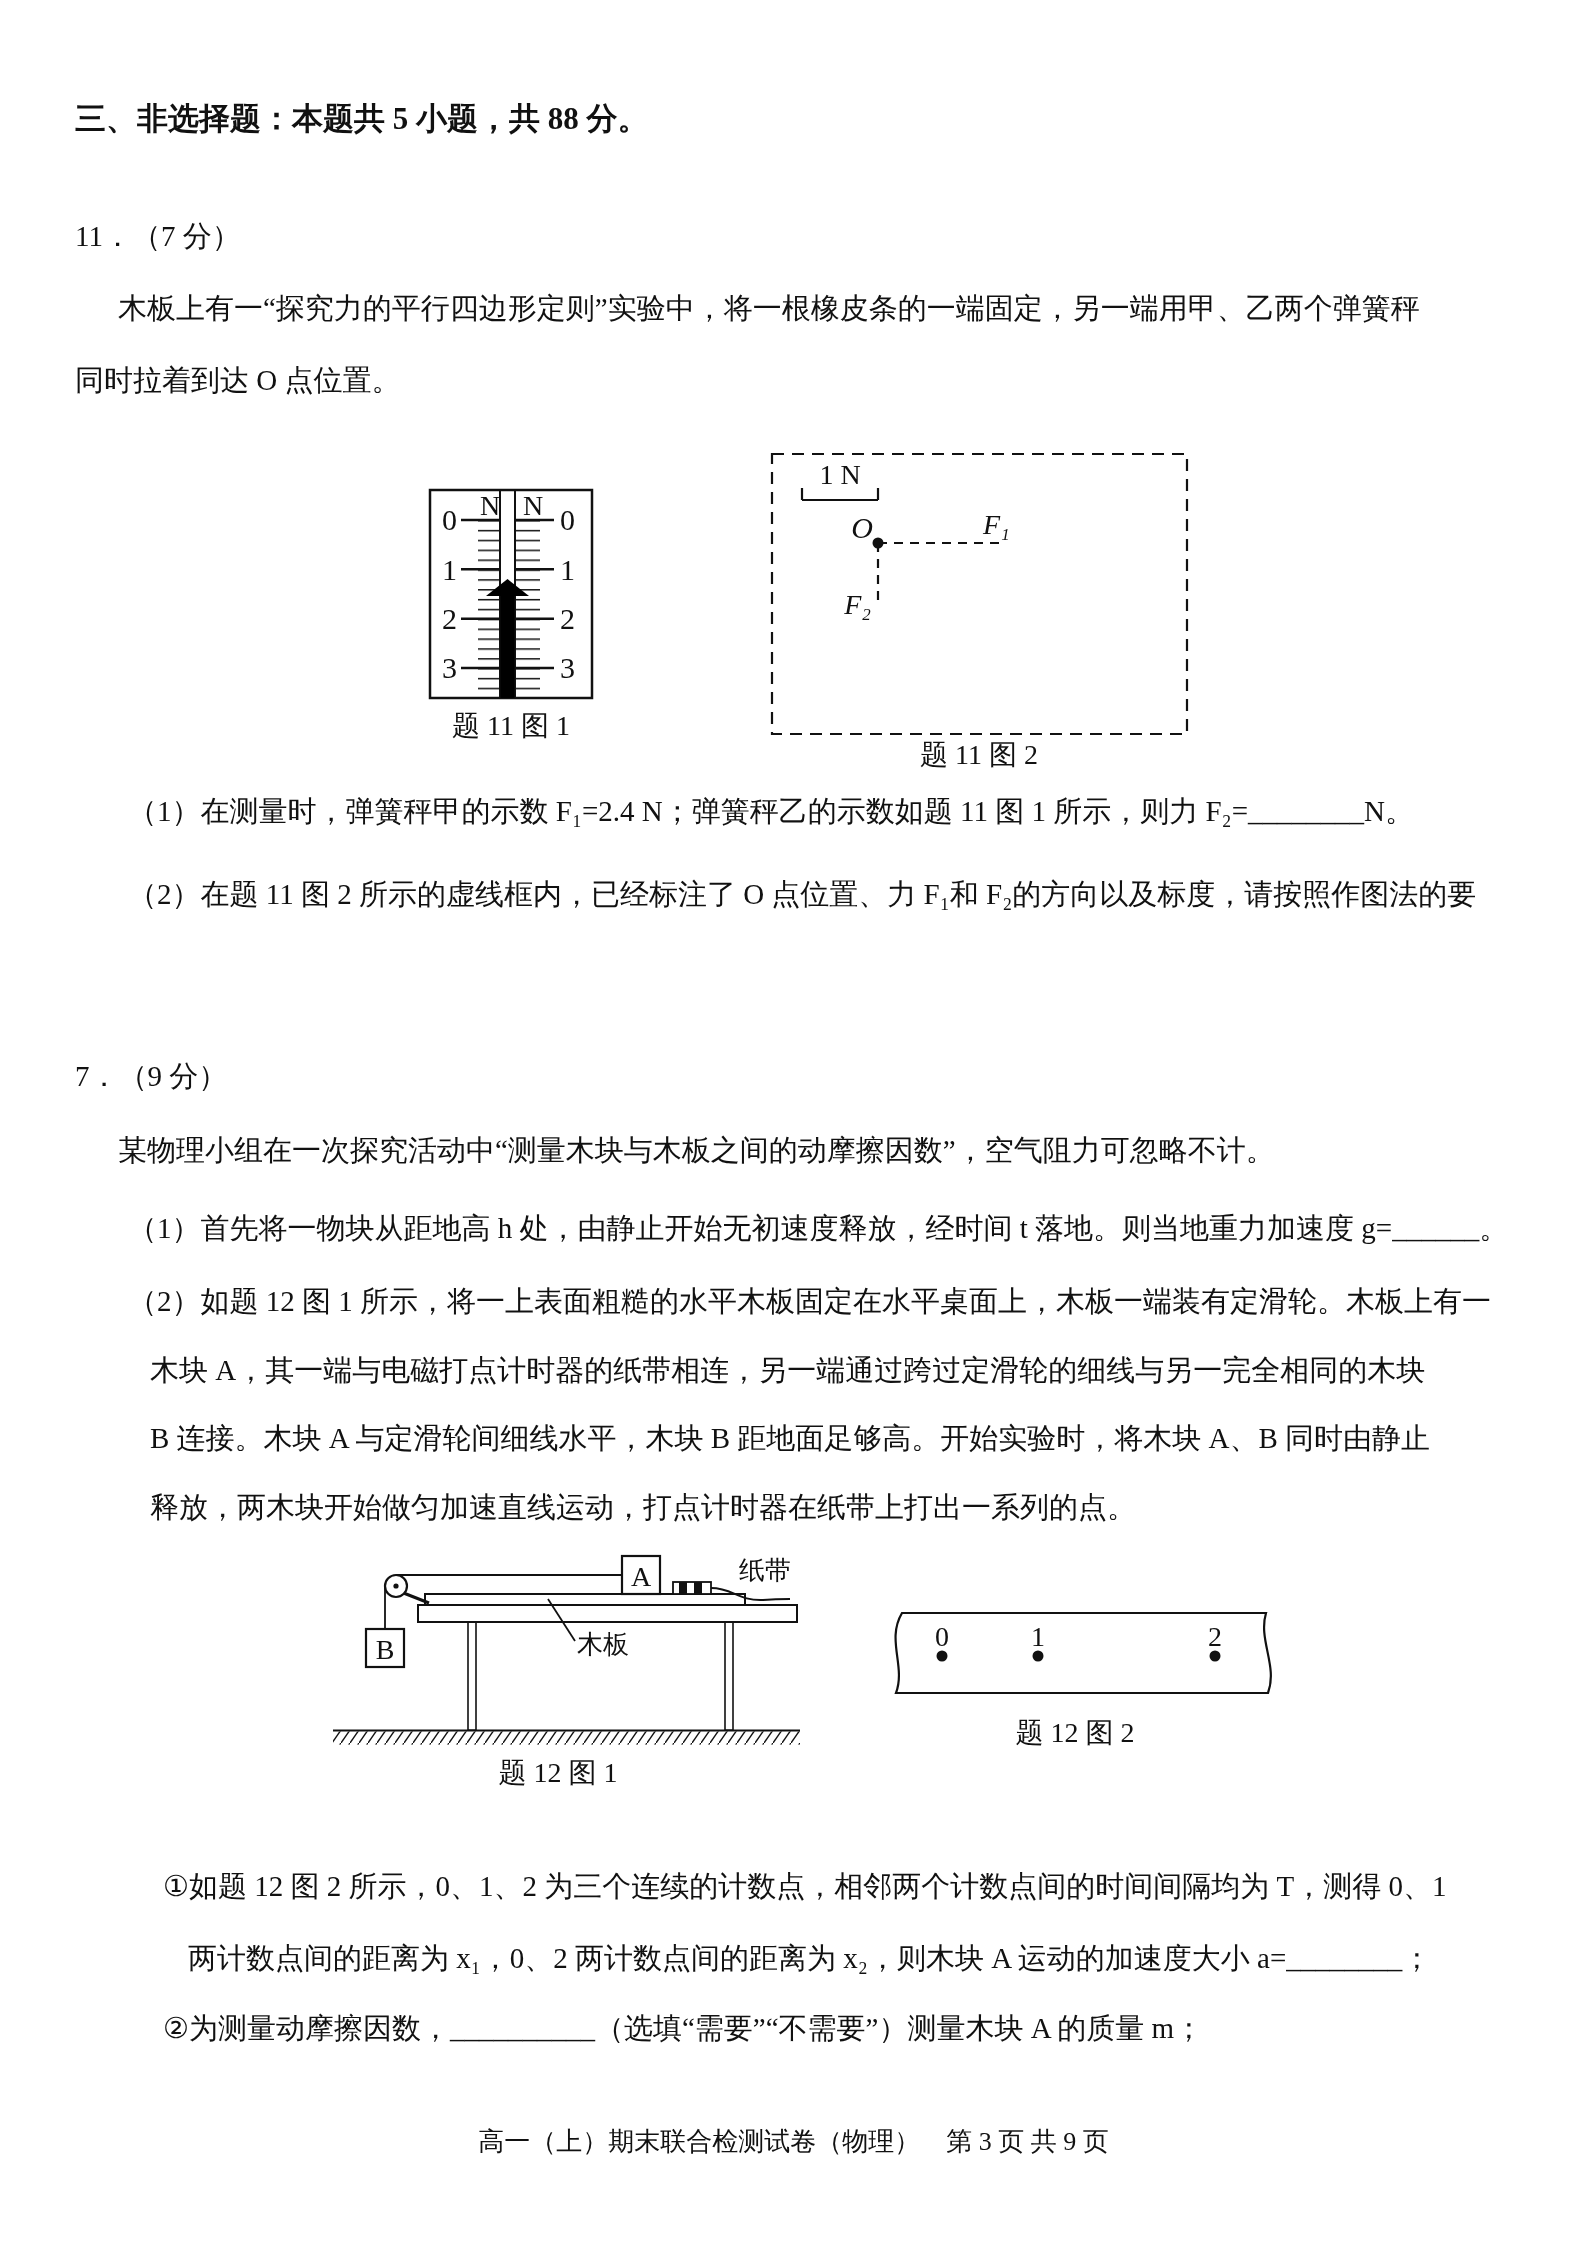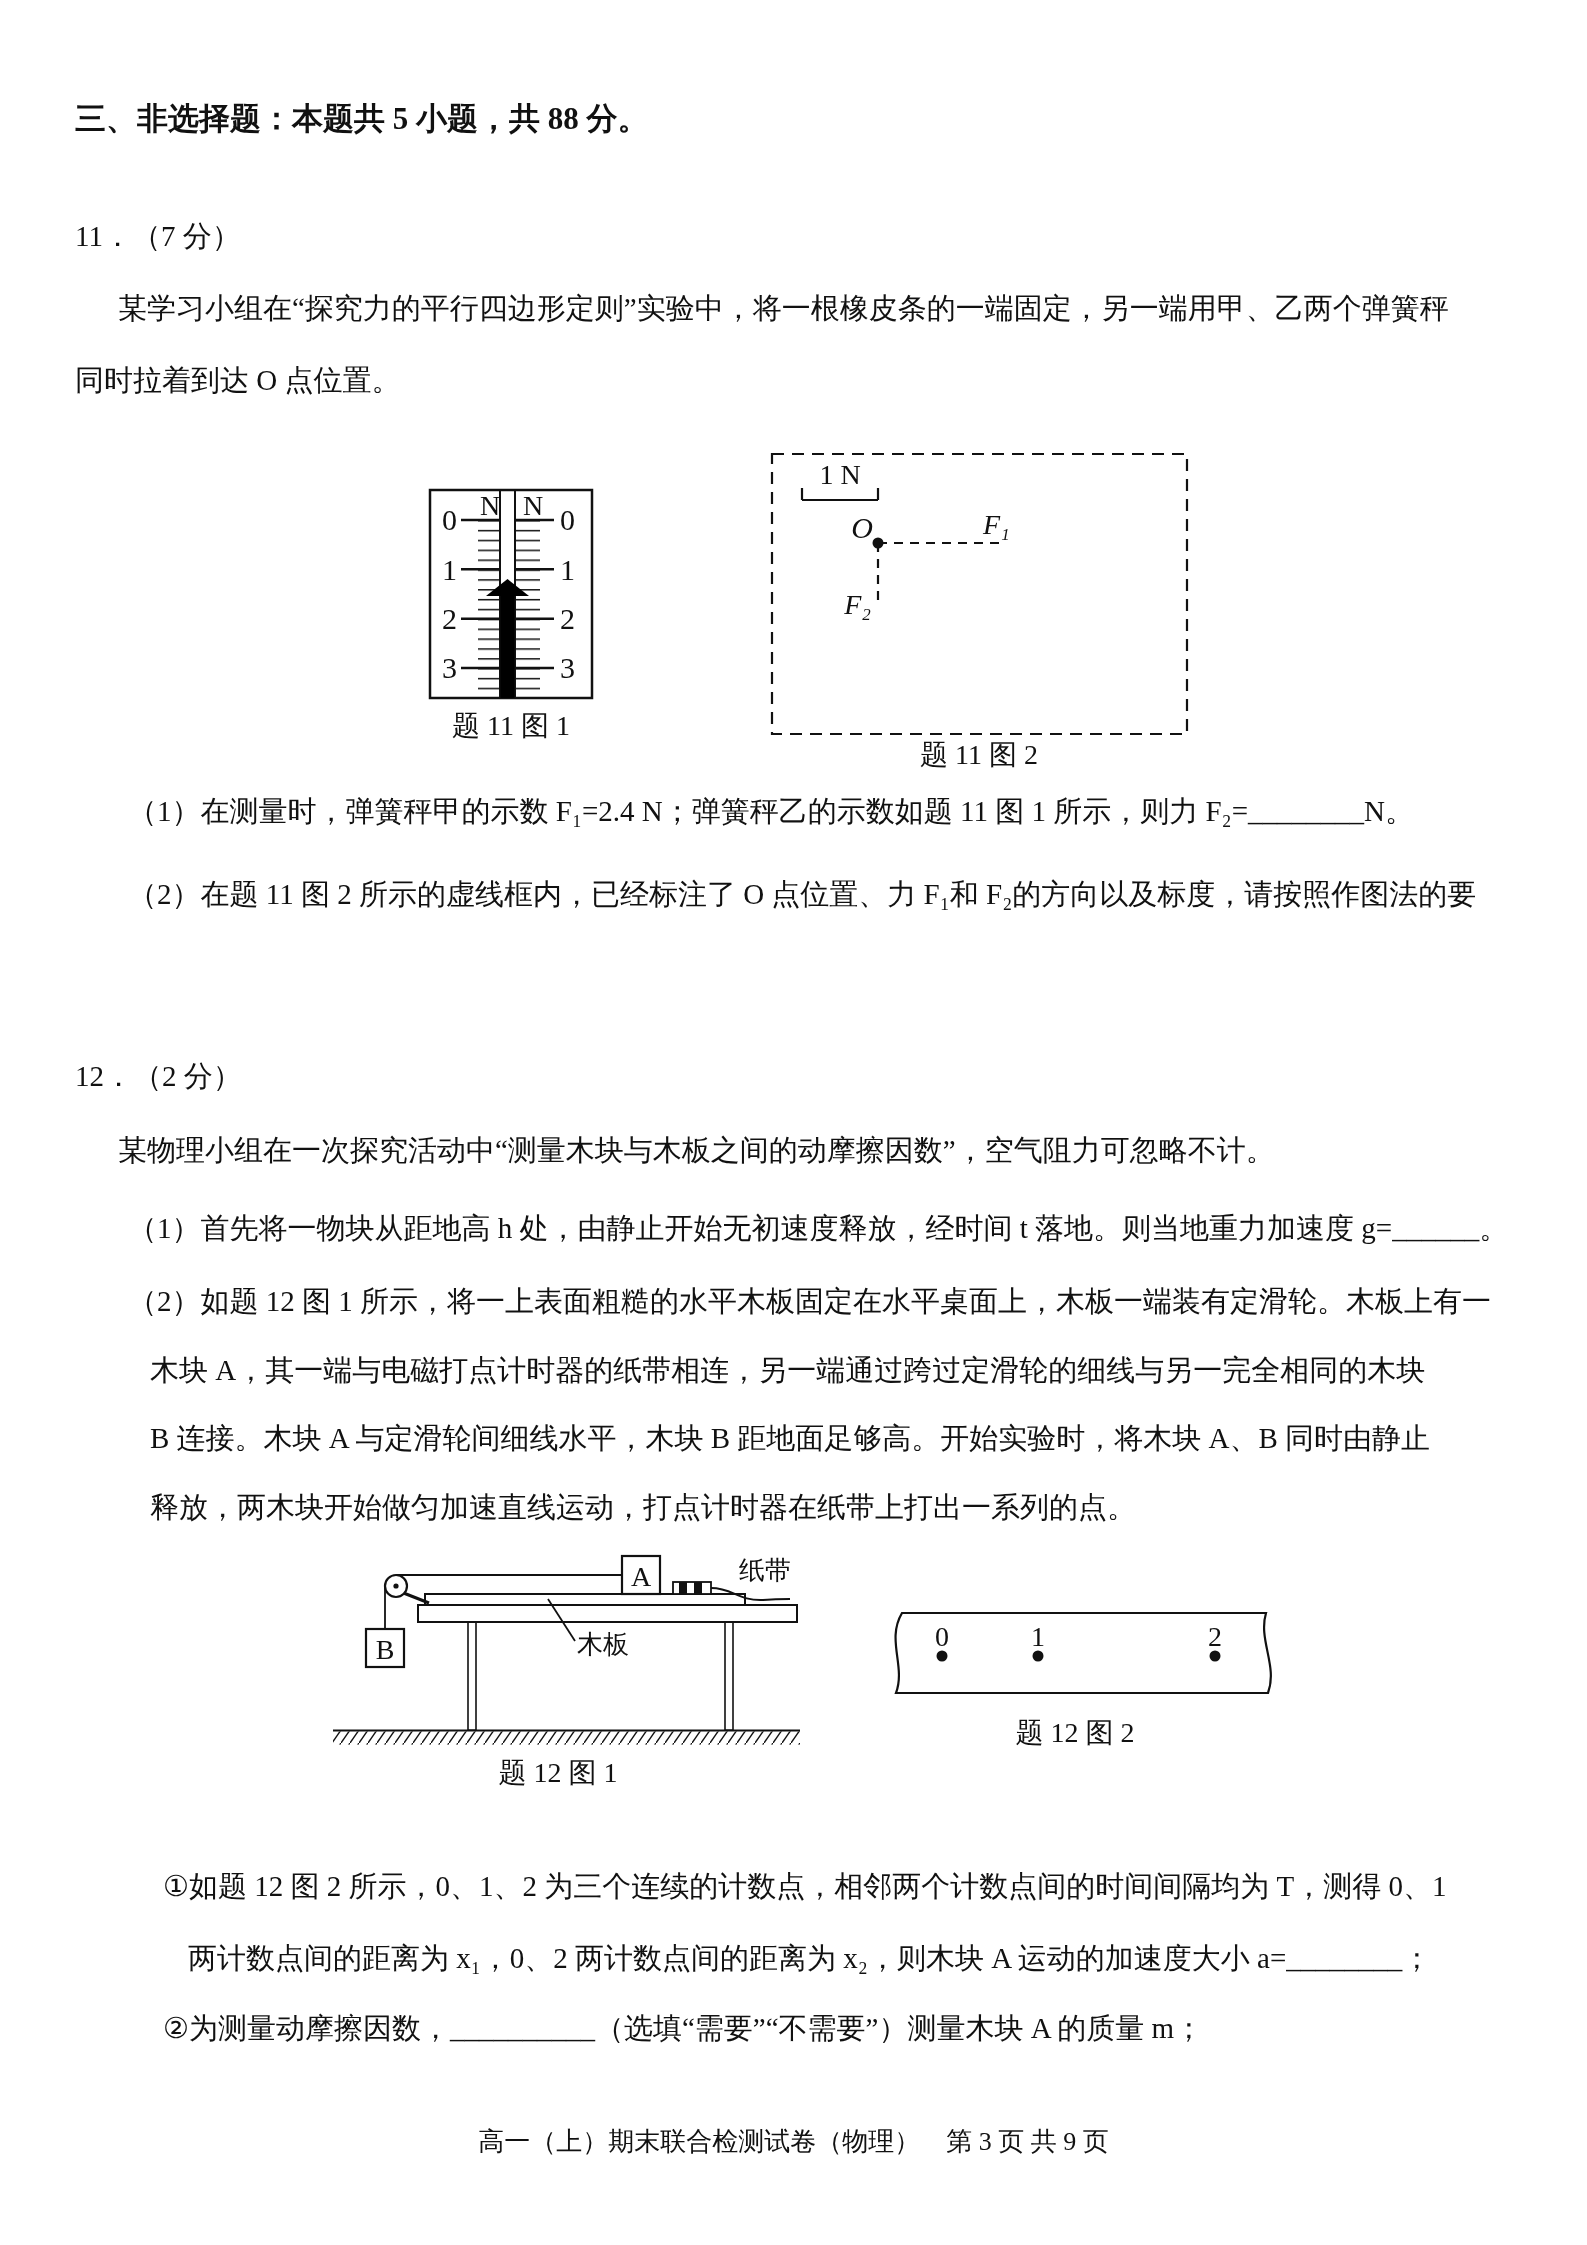--- a/index.html
+++ b/index.html
@@ -15,21 +15,21 @@
   svg text{font-family:"Liberation Serif","DejaVu Sans",serif;fill:#111;}
 </style>
 </head>
 <body>
 
 <div class="page">
 
   <div class="t bold" style="left:75px;top:100px;">三、非选择题：本题共 5 小题，共 88 分。</div>
 
   <div class="t" style="left:75px;top:218px;">11．（7 分）</div>
-  <div class="t" style="left:118px;top:290px;">某学习小组在“探究力的平行四边形定则”实验中，将一根橡皮条的一端固定，另一端用甲、乙两个弹簧秤</div>
+  <div class="t" style="left:118px;top:290px;">木板上有一“探究力的平行四边形定则”实验中，将一根橡皮条的一端固定，另一端用甲、乙两个弹簧秤</div>
   <div class="t" style="left:75px;top:362px;">同时拉着到达 O 点位置。</div>
 
   <svg style="left:423px;top:483px;" width="180" height="270" viewBox="0 0 180 270">
     <defs>
       <pattern id="mticks" x="0" y="37" width="10" height="9.866" patternUnits="userSpaceOnUse">
         <line x1="0" y1="0.75" x2="10" y2="0.75" stroke="#111" stroke-width="1.5"></line>
       </pattern>
     </defs>
     <rect x="7" y="7" width="162" height="208" fill="#fff" stroke="#111" stroke-width="2.5"></rect>
     <line x1="77" y1="7" x2="77" y2="215" stroke="#111" stroke-width="2"></line>
@@ -76,21 +76,21 @@
     <line x1="115" y1="97" x2="237" y2="97" stroke="#111" stroke-width="2.2" stroke-dasharray="9 7"></line>
     <text x="220" y="88" font-size="28" font-style="italic">F₁</text>
     <line x1="115" y1="97" x2="115" y2="158" stroke="#111" stroke-width="2.2" stroke-dasharray="9 7"></line>
     <text x="108" y="168" font-size="28" font-style="italic" text-anchor="end">F₂</text>
     <text x="216" y="318" font-size="28" text-anchor="middle">题 11 图 2</text>
   </svg>
 
   <div class="t" style="left:128px;top:793px;">（1）在测量时，弹簧秤甲的示数 F₁=2.4 N；弹簧秤乙的示数如题 11 图 1 所示，则力 F₂=________N。</div>
   <div class="t" style="left:128px;top:876px;">（2）在题 11 图 2 所示的虚线框内，已经标注了 O 点位置、力 F₁和 F₂的方向以及标度，请按照作图法的要</div>
 
-  <div class="t" style="left:75px;top:1058px;">12．（2 分）</div>
+  <div class="t" style="left:75px;top:1058px;">7．（9 分）</div>
   <div class="t" style="left:118px;top:1132px;">某物理小组在一次探究活动中“测量木块与木板之间的动摩擦因数”，空气阻力可忽略不计。</div>
   <div class="t" style="left:128px;top:1210px;text-align:right;">（1）首先将一物块从距地高 h 处，由静止开始无初速度释放，经时间 t 落地。则当地重力加速度 g=______。</div>
   <div class="t" style="left:128px;top:1283px;">（2）如题 12 图 1 所示，将一上表面粗糙的水平木板固定在水平桌面上，木板一端装有定滑轮。木板上有一</div>
   <div class="t" style="left:150px;top:1352px;">木块 A，其一端与电磁打点计时器的纸带相连，另一端通过跨过定滑轮的细线与另一完全相同的木块</div>
   <div class="t" style="left:150px;top:1420px;">B 连接。木块 A 与定滑轮间细线水平，木块 B 距地面足够高。开始实验时，将木块 A、B 同时由静止</div>
   <div class="t" style="left:150px;top:1489px;">释放，两木块开始做匀加速直线运动，打点计时器在纸带上打出一系列的点。</div>
 
   <svg style="left:233px;top:1535px;" width="575" height="260" viewBox="0 0 575 260">
     <defs>
       <pattern id="hatch" width="9" height="13" patternUnits="userSpaceOnUse">

